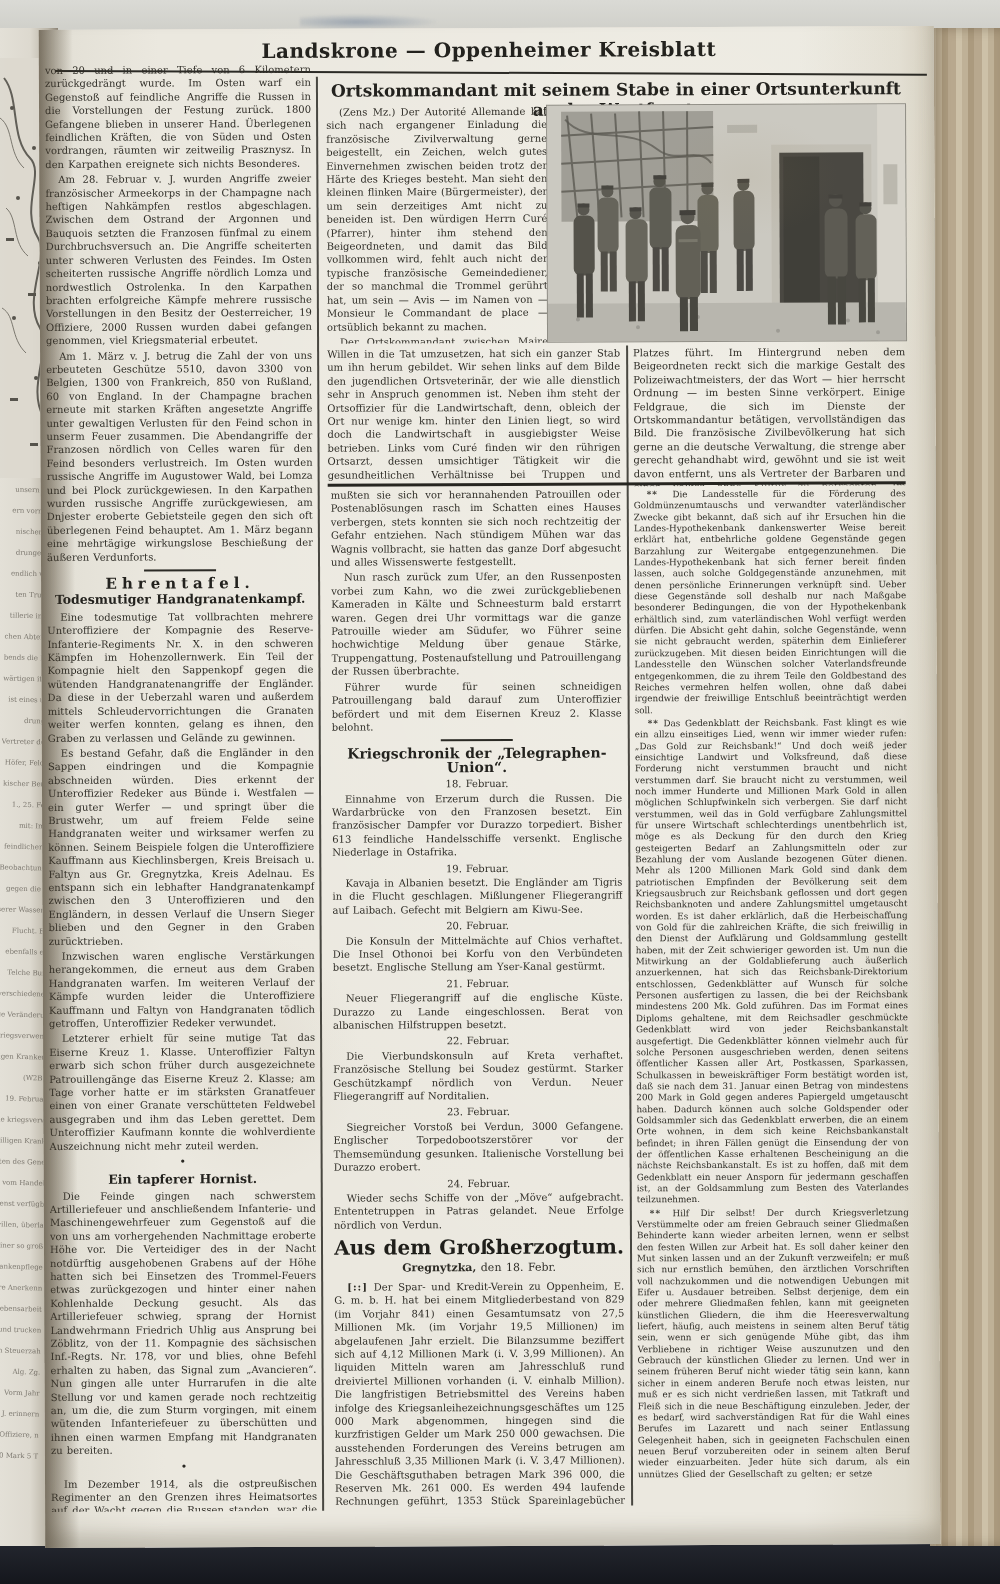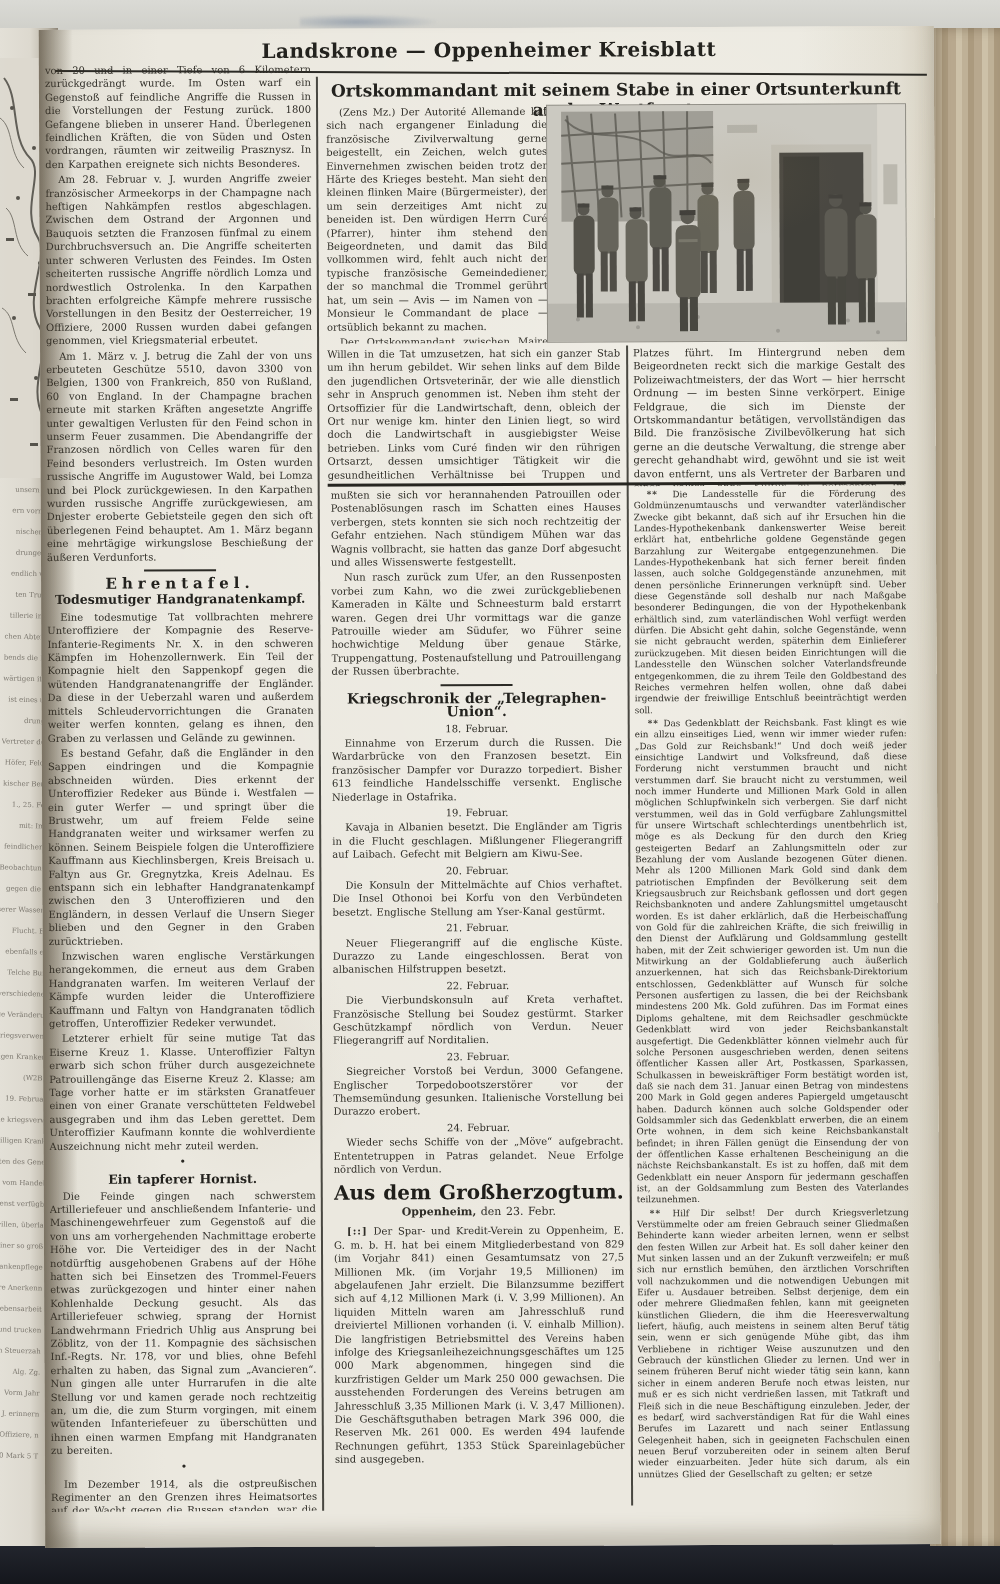--- a/index.html
+++ b/index.html
@@ -299,41 +299,42 @@
     <div class="dot-sep">•</div>
     <p>Im Dezember 1914, als die ostpreußischen Regimenter an den Grenzen ihres Heimatsortes auf der Wacht gegen die Russen standen, war die 2. Eskadron eines Jäger-Regiments zu Pferde zur Beobachtung des mit dichtem, unwegsamen Wald bestandenen Geländes, am Südufer des Memelstromes weit nach Osten vorgeschoben. Daß die Schwadron überlegene feindliche Kräfte vor sich hatte, war bald klar. Eine schwierige Aufgabe, denn der Strom führte starken Eisgang und die Russen hielten scharfe Wacht.</p>
 
   </div>
 
   <div class="fold-shadow"></div>
 
   <div class="abs t" style="left:290px;top:460px;width:290px;height:1022px;overflow:hidden;">
     <p style="text-indent:0;">mußten sie sich vor herannahenden Patrouillen oder Postenablösungen rasch im Schatten eines Hauses verbergen, stets konnten sie sich noch rechtzeitig der Gefahr entziehen. Nach stündigem Mühen war das Wagnis vollbracht, sie hatten das ganze Dorf abgesucht und alles Wissenswerte festgestellt.</p>
     <p>Nun rasch zurück zum Ufer, an den Russenposten vorbei zum Kahn, wo die zwei zurückgebliebenen Kameraden in Kälte und Schneesturm bald erstarrt waren. Gegen drei Uhr vormittags war die ganze Patrouille wieder am Südufer, wo Führer seine hochwichtige Meldung über genaue Stärke, Truppengattung, Postenaufstellung und Patrouillengang der Russen überbrachte.</p>
+    <p>Führer wurde für seinen schneidigen Patrouillengang bald darauf zum Unteroffizier befördert und mit dem Eisernen Kreuz 2. Klasse belohnt.</p>
     <div class="rule-short"></div>
     <div class="sec-title" style="font-size:14px;margin:2px 0 2px 0;">Kriegschronik der „Telegraphen-Union“.</div>
 
     <div class="chron-date">18. Februar.</div>
     <p>Einnahme von Erzerum durch die Russen. Die Wardarbrücke von den Franzosen besetzt. Ein französischer Dampfer vor Durazzo torpediert. Bisher 613 feindliche Handelsschiffe versenkt. Englische Niederlage in Ostafrika.</p>
     <div class="chron-date">19. Februar.</div>
     <p>Kavaja in Albanien besetzt. Die Engländer am Tigris in die Flucht geschlagen. Mißlungener Fliegerangriff auf Laibach. Gefecht mit Belgiern am Kiwu-See.</p>
     <div class="chron-date">20. Februar.</div>
     <p>Die Konsuln der Mittelmächte auf Chios verhaftet. Die Insel Othonoi bei Korfu von den Verbündeten besetzt. Englische Stellung am Yser-Kanal gestürmt.</p>
     <div class="chron-date">21. Februar.</div>
     <p>Neuer Fliegerangriff auf die englische Küste. Durazzo zu Lande eingeschlossen. Berat von albanischen Hilfstruppen besetzt.</p>
     <div class="chron-date">22. Februar.</div>
     <p>Die Vierbundskonsuln auf Kreta verhaftet. Französische Stellung bei Soudez gestürmt. Starker Geschützkampf nördlich von Verdun. Neuer Fliegerangriff auf Norditalien.</p>
     <div class="chron-date">23. Februar.</div>
     <p>Siegreicher Vorstoß bei Verdun, 3000 Gefangene. Englischer Torpedobootszerstörer vor der Themsemündung gesunken. Italienische Vorstellung bei Durazzo erobert.</p>
     <div class="chron-date">24. Februar.</div>
     <p>Wieder sechs Schiffe von der „Möve“ aufgebracht. Ententetruppen in Patras gelandet. Neue Erfolge nördlich von Verdun.</p>
 
     <div class="big-head">Aus dem Großherzogtum.</div>
     <div class="dateline">
-      <b>Oppenheim,</b><span> den 23. Febr.</span>
+      <b>Gregnytzka,</b><span> den 18. Febr.</span>
     </div>
     <p>
       <span class="marker">[::]</span>
       <span>Der Spar- und Kredit-Verein zu Oppenheim, E. G. m. b. H. hat bei einem Mitgliederbestand von 829 (im Vorjahr 841) einen Gesamtumsatz von 27,5 Millionen Mk. (im Vorjahr 19,5 Millionen) im abgelaufenen Jahr erzielt. Die Bilanzsumme beziffert sich auf 4,12 Millionen Mark (i. V. 3,99 Millionen). An liquiden Mitteln waren am Jahresschluß rund dreiviertel Millionen vorhanden (i. V. einhalb Million). Die langfristigen Betriebsmittel des Vereins haben infolge des Kriegsanleihezeichnungsgeschäftes um 125 000 Mark abgenommen, hingegen sind die kurzfristigen Gelder um Mark 250 000 gewachsen. Die ausstehenden Forderungen des Vereins betrugen am Jahresschluß 3,35 Millionen Mark (i. V. 3,47 Millionen). Die Geschäftsguthaben betragen Mark 396 000, die Reserven Mk. 261 000. Es werden 494 laufende Rechnungen geführt, 1353 Stück Spareinlagebücher sind ausgegeben.</span>
     </p>
 
   </div>
 
   <div class="abs t small" style="left:593px;top:462px;width:272px;height:1052px;overflow:hidden;">
     <p>

